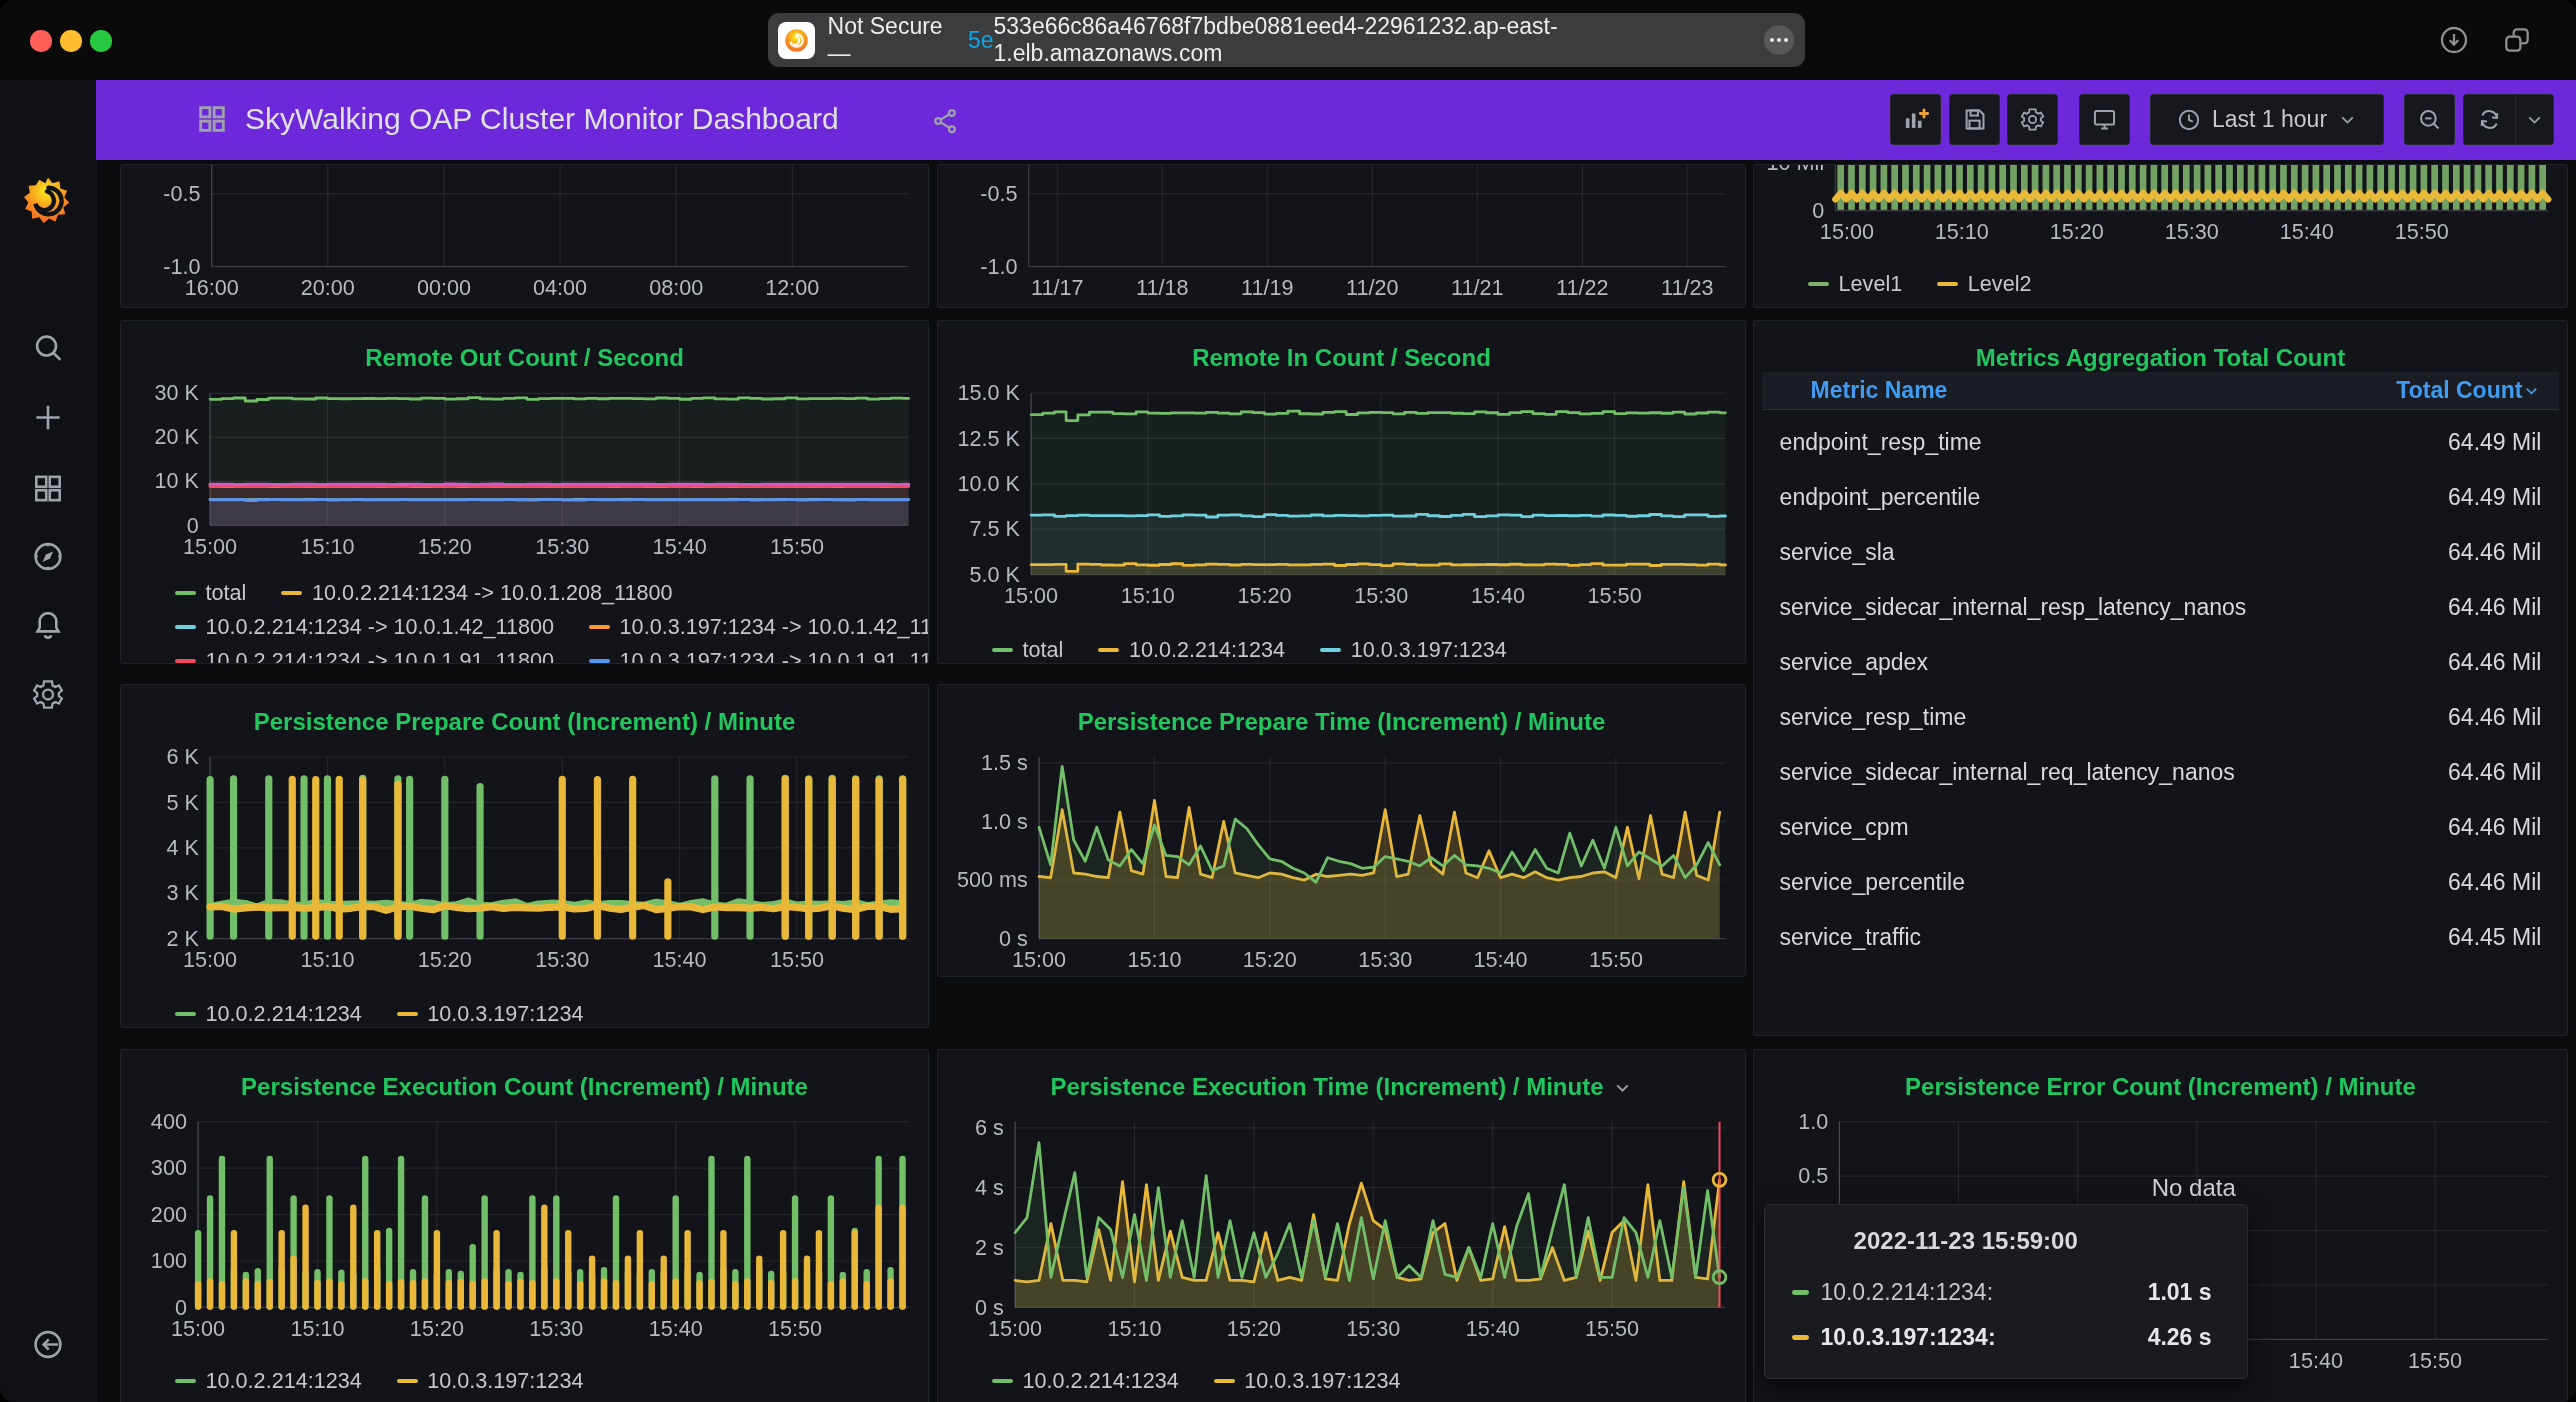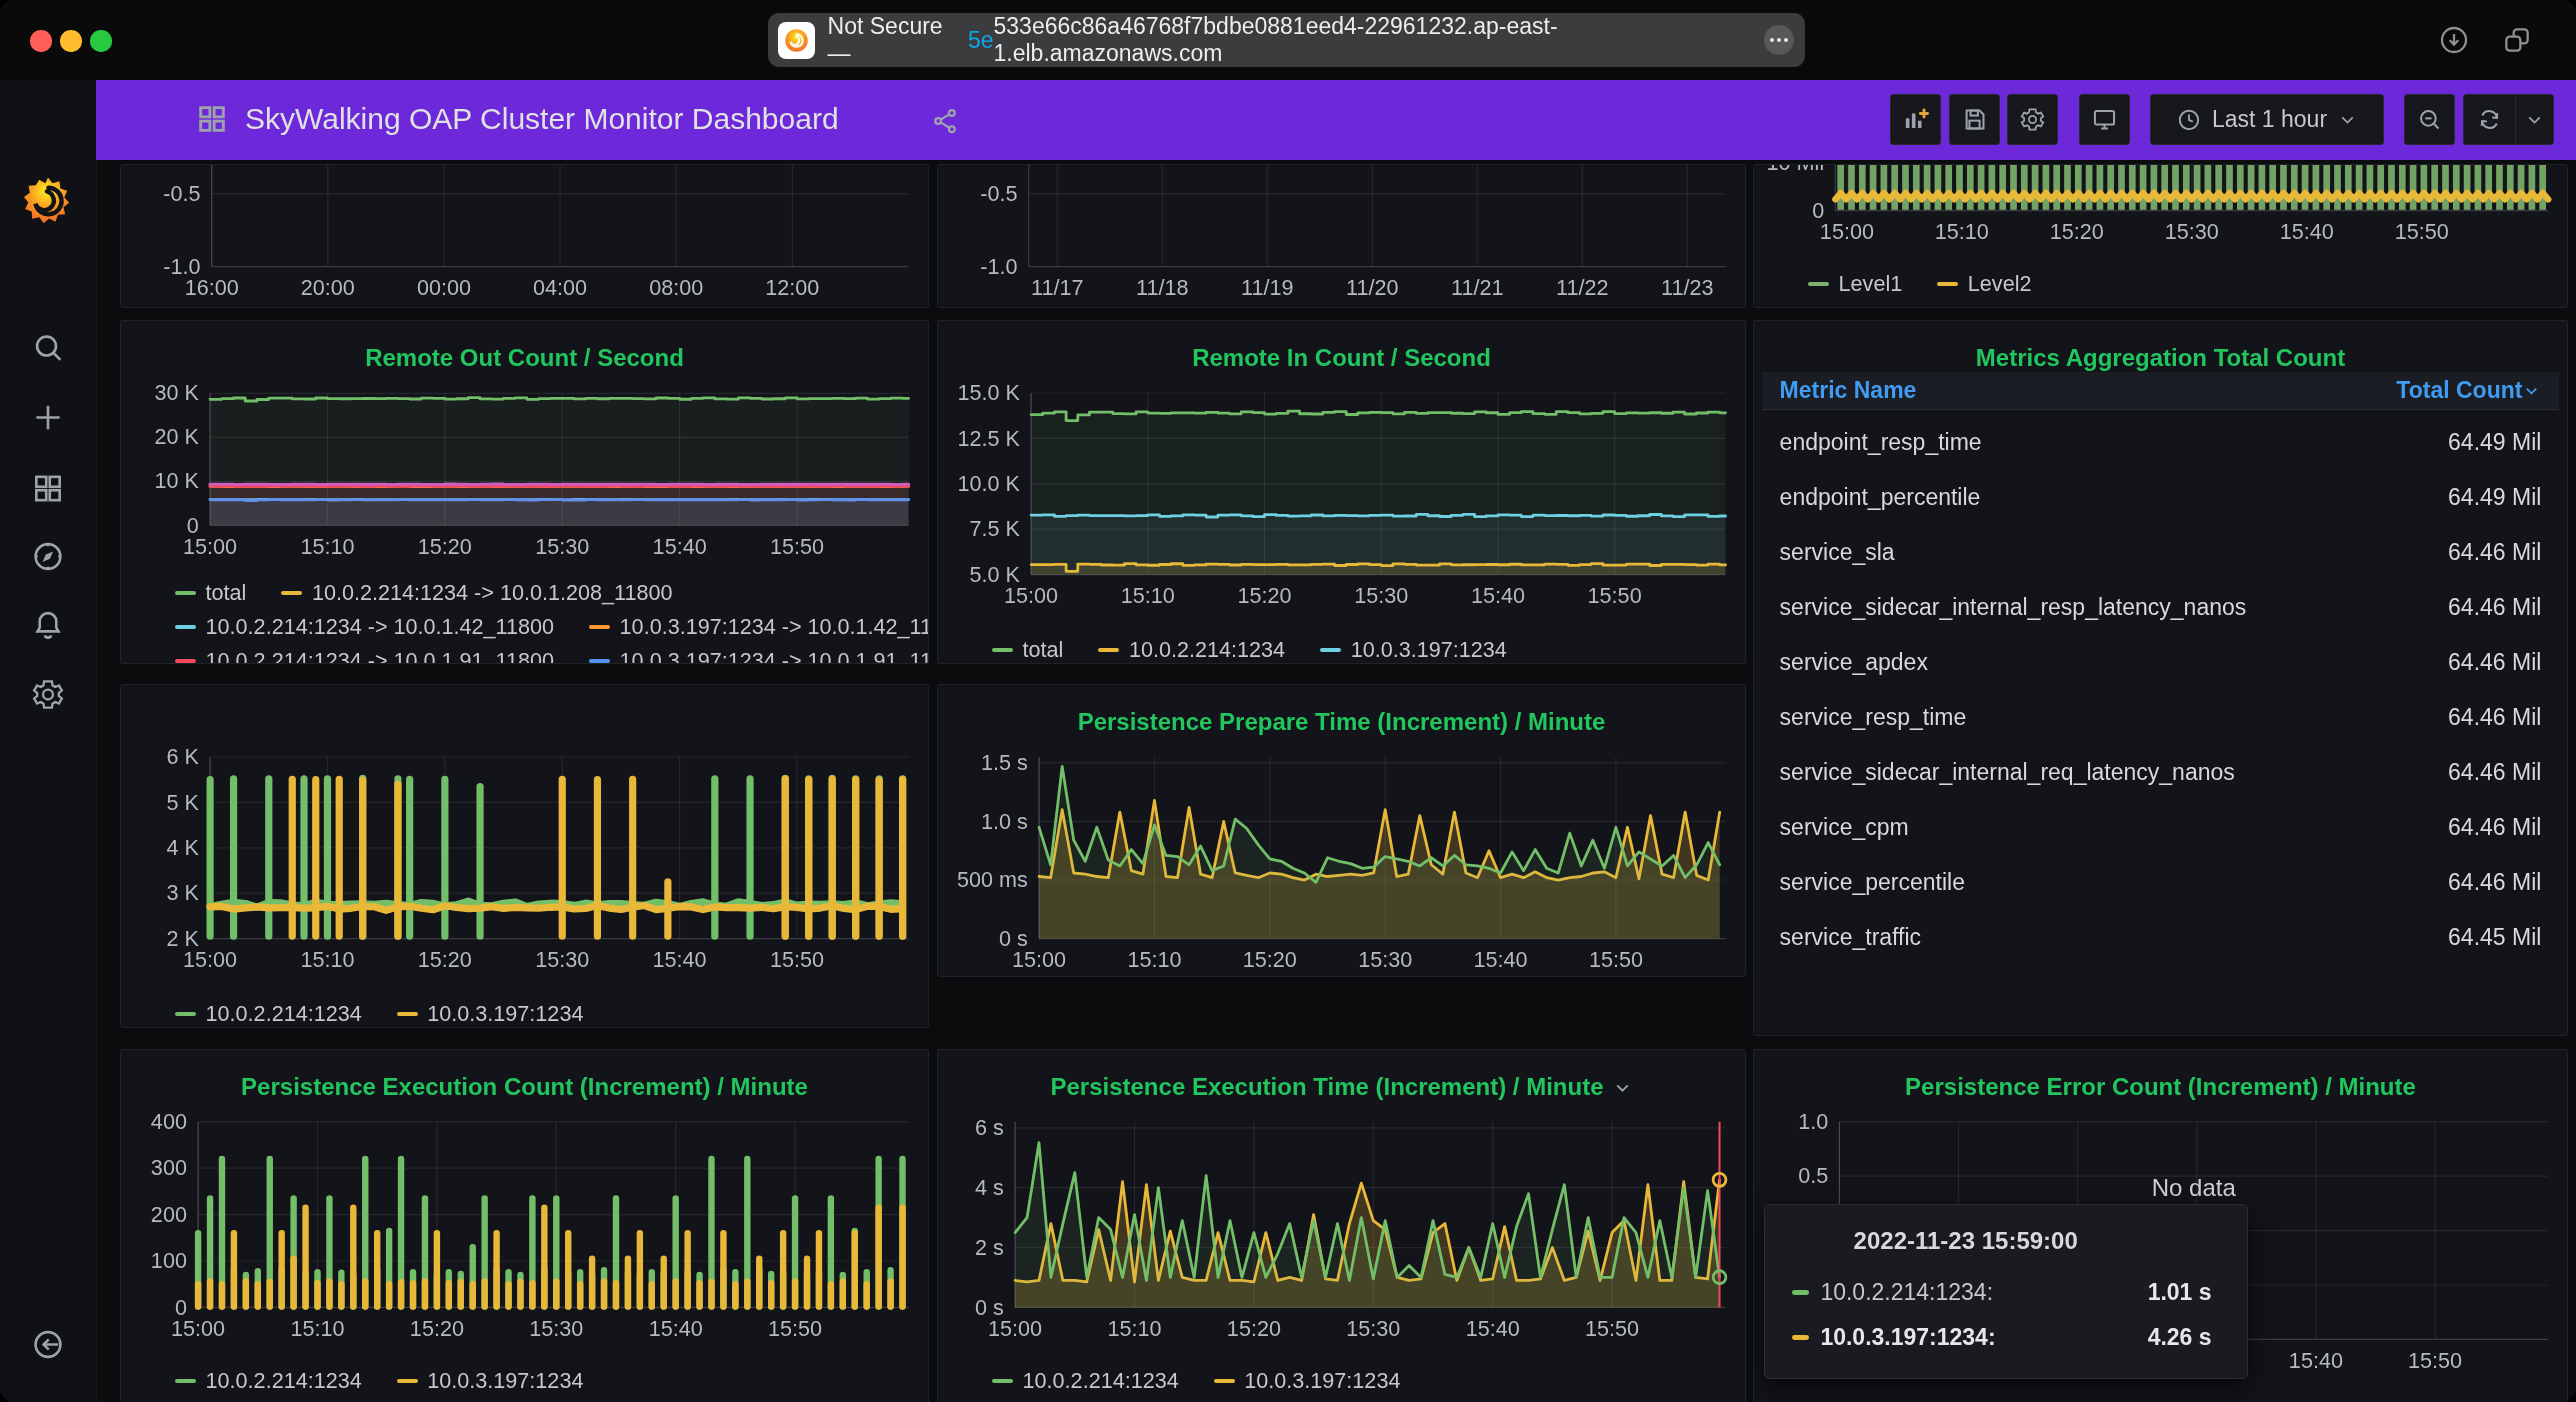--- a/index.html
+++ b/index.html
@@ -53,21 +53,21 @@
   #p4{left:937px;top:320px;width:809px;height:344px;}
   #p5{left:1753px;top:320px;width:815px;height:716px;}
   #p6{left:120px;top:684px;width:809px;height:344px;}
   #p7{left:937px;top:684px;width:809px;height:293px;}
   #p8{left:120px;top:1049px;width:809px;height:376px;}
   #p9{left:937px;top:1049px;width:809px;height:376px;}
   #p10{left:1753px;top:1049px;width:815px;height:376px;}
   
   #tbl-header{position:absolute;left:8px;right:8px;top:51px;height:38px;background:#1A1D23;
     display:flex;align-items:center;padding:0 17.6px;box-sizing:border-box;border-bottom:0.8px solid #2A2D33;}
-  .th{font-size:23px;font-weight:600;color:#409BF2;}
+  .th{font-size:23px;font-weight:600;color:#409BF2;margin-left:31px;}
   #th-right{margin-left:auto;display:flex;align-items:center;}
   #tbl-body{position:absolute;left:8px;right:8px;top:94px;bottom:3.2px;}
   .trow{height:55px;display:flex;align-items:center;padding:0 17.6px;font-size:23px;color:#D8D9DA;}
   .trow .tval{margin-left:auto;}
   
   #tooltip{position:absolute;left:9.6px;top:154px;width:484px;background:#191B20;border:0.8px solid #2A2D33;
     border-radius:4.8px;box-shadow:0 8px 24px rgba(0,0,0,.65);padding:22.4px 27px 27px;box-sizing:border-box;}
   #tooltip .tt-title{font-size:24px;font-weight:700;color:#D8D9DA;margin:0 0 24px 62px;}
   .tt-row{display:flex;align-items:center;gap:11.2px;font-size:23px;color:#C7C8CC;margin-top:17.6px;}
   .tt-row .tt-val{margin-left:auto;font-weight:700;color:#E6E7E8;padding-right:8px;}
@@ -608,20 +608,21 @@
           <span class="tval">64.46 Mil</span>
         </div>
         <div class="trow">
           <span>service_traffic</span>
           <span class="tval">64.45 Mil</span>
         </div>
       </div>
   </div>
 
   <div id="p6" class="panel">
+    <div class="panel-title">Persistence Prepare Count (Increment) / Minute</div>
     <div class="chart" style="top:48px;height:248px;">
         <svg width="797" height="248" viewBox="0 0 996 310">
           <line x1="105" y1="30" x2="105" y2="257" stroke="rgba(204,204,220,0.10)" stroke-width="1.5"></line>
           <line x1="251.72268907563026" y1="30" x2="251.72268907563026" y2="257" stroke="rgba(204,204,220,0.10)" stroke-width="1.5"></line>
           <line x1="398.4453781512605" y1="30" x2="398.4453781512605" y2="257" stroke="rgba(204,204,220,0.10)" stroke-width="1.5"></line>
           <line x1="545.1680672268908" y1="30" x2="545.1680672268908" y2="257" stroke="rgba(204,204,220,0.10)" stroke-width="1.5"></line>
           <line x1="691.890756302521" y1="30" x2="691.890756302521" y2="257" stroke="rgba(204,204,220,0.10)" stroke-width="1.5"></line>
           <line x1="838.6134453781513" y1="30" x2="838.6134453781513" y2="257" stroke="rgba(204,204,220,0.10)" stroke-width="1.5"></line>
           <line x1="105" y1="200.25" x2="978" y2="200.25" stroke="rgba(204,204,220,0.10)" stroke-width="1.5"></line>
           <line x1="105" y1="143.5" x2="978" y2="143.5" stroke="rgba(204,204,220,0.10)" stroke-width="1.5"></line>

